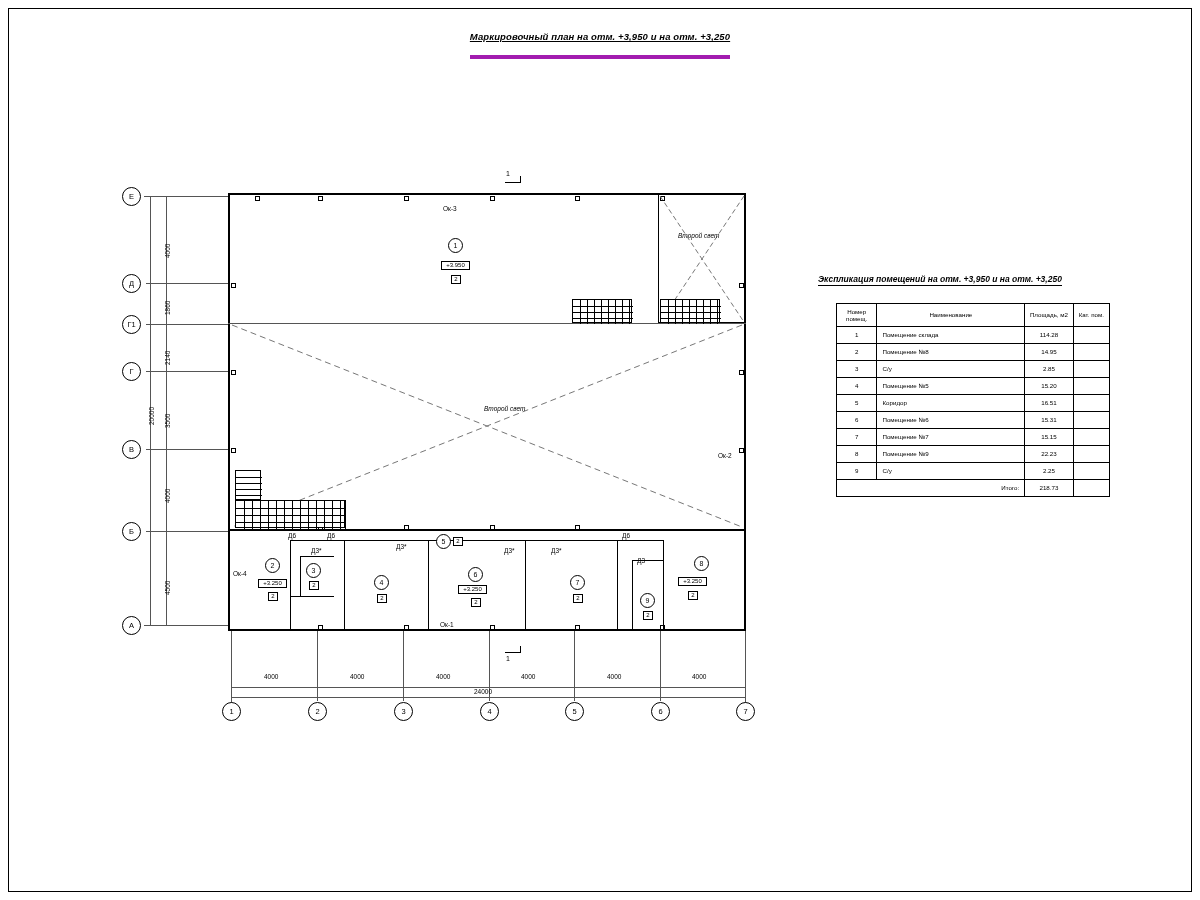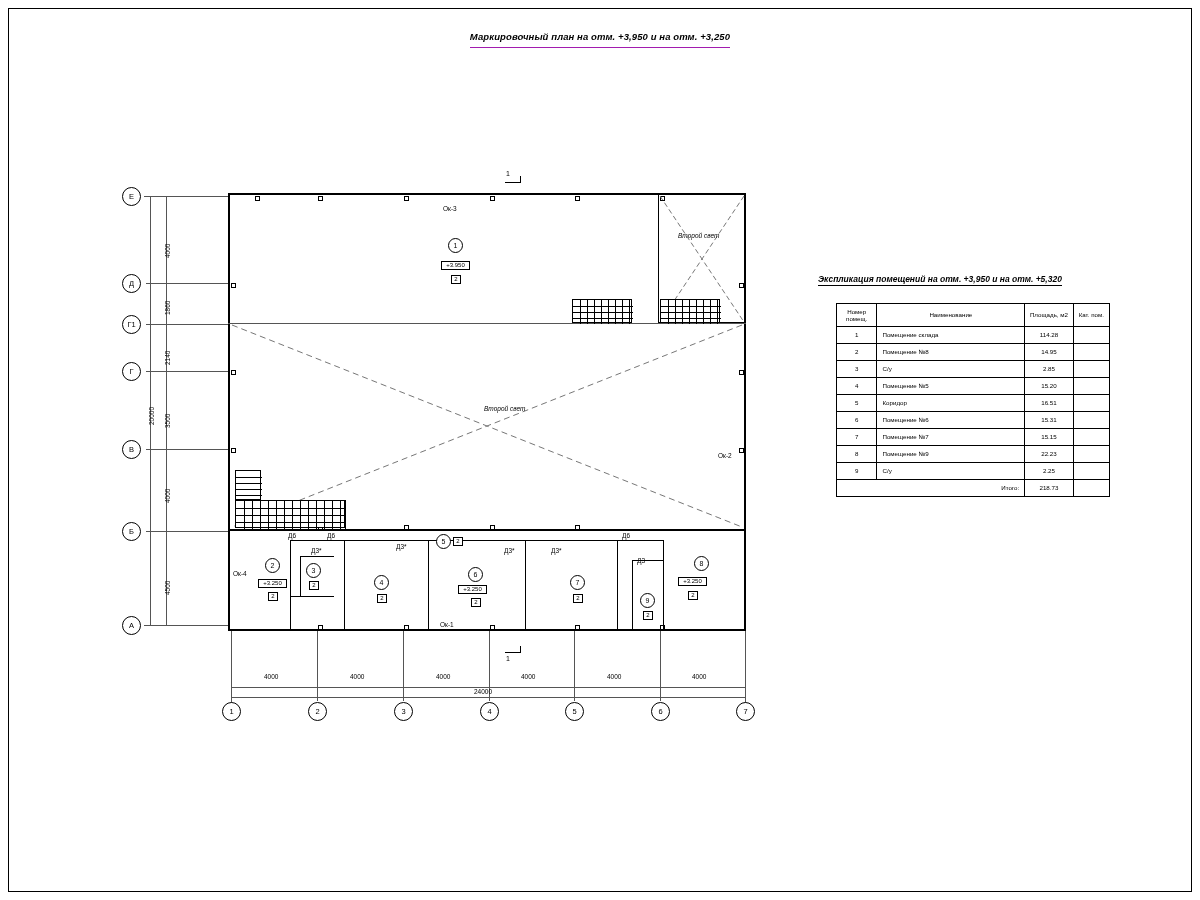--- a/index.html
+++ b/index.html
@@ -27,22 +27,23 @@
     position: absolute;
     left: 0; right: 0;
     top: 31px;
     text-align: center;
     font-size: 9.5px;
     font-style: italic;
     font-weight: bold;
     letter-spacing: .1px;
   }
   .title-main span {
-    border-bottom: 1px solid #a21caf;
-    padding-bottom: 5px;
+    border-bottom: 4px solid #a21caf;
+    padding-bottom: 13px;
+    text-decoration: underline;
   }
   .title-expl {
     position: absolute;
     left: 818px;
     top: 274px;
     font-size: 8.5px;
     font-style: italic;
     font-weight: bold;
   }
   .title-expl span { border-bottom: 1px solid #000; padding-bottom: 1px; }
@@ -143,21 +144,21 @@
 
 <div id="sheet">
 
   <div class="frame"></div>
 
   <div class="title-main">
     <span>Маркировочный план на отм. +3,950 и на отм. +3,250</span>
   </div>
 
   <div class="title-expl">
-    <span>Экспликация помещений на отм. +3,950 и на отм. +5,320</span>
+    <span>Экспликация помещений на отм. +3,950 и на отм. +3,250</span>
   </div>
 
   <table class="expl">
     <thead>
       <tr>
         <th class="c-num">Номер помещ.</th>
         <th class="c-name">Наименование</th>
         <th class="c-area">Площадь, м2</th>
         <th class="c-cat">Кат. пом.</th>
       </tr>

